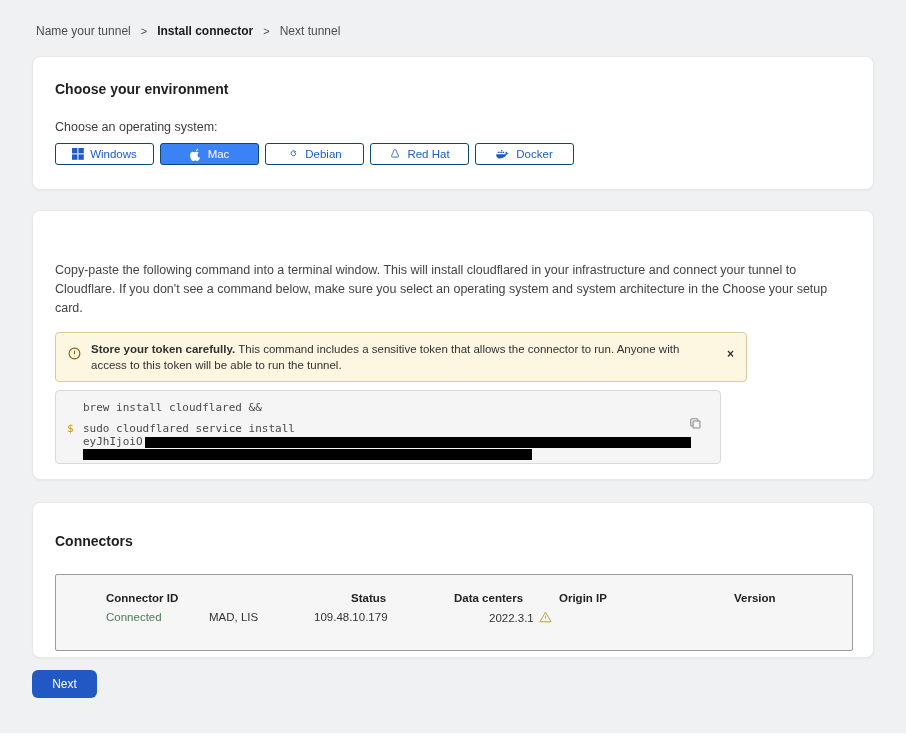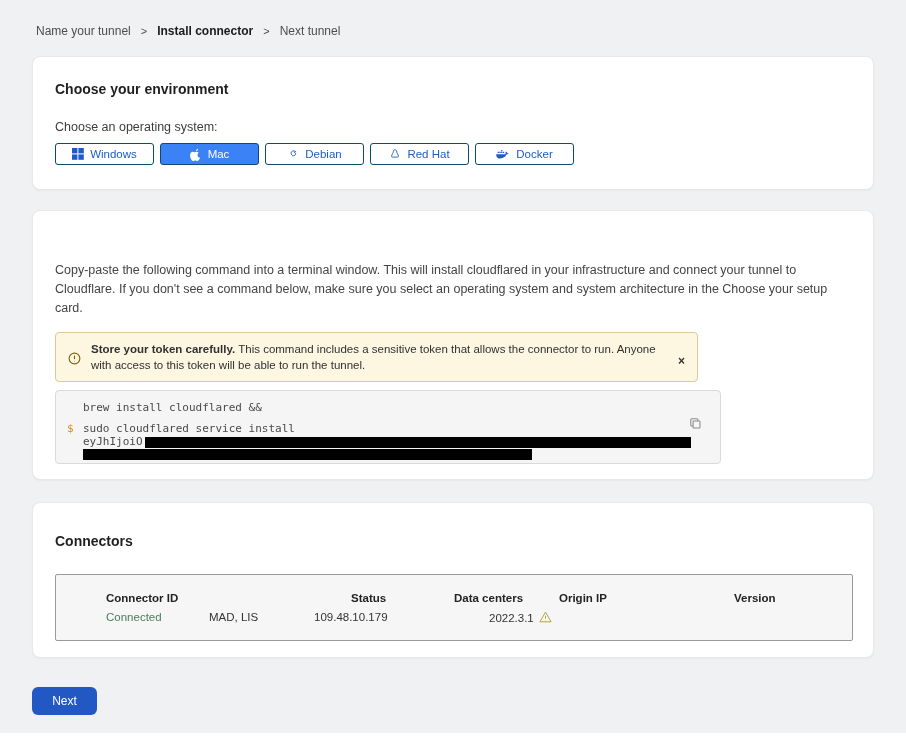--- a/index.html
+++ b/index.html
@@ -42,23 +42,23 @@
     font-size:11.5px; font-family:"Liberation Sans",sans-serif;
     display:flex; align-items:center; justify-content:center; gap:6px;
     cursor:pointer;
   }
   .os-btn.selected { background:#3b82f6; color:#ffffff; }
   .os-btn svg { display:block; }
 
   
   .para { margin-top:20px; font-size:12.5px; line-height:19px; color:#444444; max-width:798px; }
   .alert {
-    margin-top:14px; width:643px; min-height:46px;
+    margin-top:14px; width:692px; min-height:46px;
     background:#fdf6e1; border:1px solid #d9cb97; border-radius:4px;
-    padding:8px 12px; display:flex; align-items:center; gap:10px;
+    padding:8px 12px; display:flex; align-items:flex-start; gap:10px;
   }
   .alert-icon { flex:0 0 auto; margin-top:5px; }
   .alert-text { flex:1; font-size:11.5px; line-height:16px; color:#313131; }
   .alert-text b { font-weight:bold; }
   .alert-close {
     flex:0 0 auto; border:none; background:transparent; color:#333;
     font-size:12px; font-weight:bold; cursor:pointer; margin-top:8px; line-height:10px;
   }
 
   .codeblock {
@@ -74,39 +74,39 @@
   .redact { display:inline-block; background:#000; height:11px; vertical-align:middle; }
   .redact-1 { width:546px; margin-left:2px; }
   .redact-2 { display:block; width:449px; height:11px; background:#000; margin-top:1px; }
   .copy-btn {
     position:absolute; top:26px; right:18px;
     background:transparent; border:none; cursor:pointer; padding:0;
   }
 
   
   .conn-table {
-    margin-top:24px; width:798px; height:67px;
+    margin-top:24px; width:798px; height:77px;
     background:#f6f6f6; border:1px solid #9a9a9a; border-radius:2px;
     padding:17px 0 0 50px;
     font-size:11.5px;
   }
   .t-row { display:flex; }
   .t-head { font-weight:bold; color:#232323; margin-bottom:7px; }
   .t-body { color:#333333; }
   .col-id { width:245px; }
   .col-status { width:103px; }
   .col-dc { width:105px; }
   .col-ip { width:175px; }
   .col-ver { flex:1; }
   .status-connected { color:#4e7d5b; }
   .ver-cell { display:flex; align-items:center; gap:5px; }
 
   
   .next-btn {
-    margin:29px 0 0 32px;
+    margin:12px 0 0 32px;
     width:65px; height:28px;
     background:#2158c4; color:#ffffff;
     border:none; border-radius:6px;
     font-size:12px; font-family:"Liberation Sans",sans-serif;
     cursor:pointer;
   }
   .bottom-strip { position:absolute; left:0; bottom:0; width:906px; height:7px; background:#ffffff; }
 </style>
 </head>
 <body>

